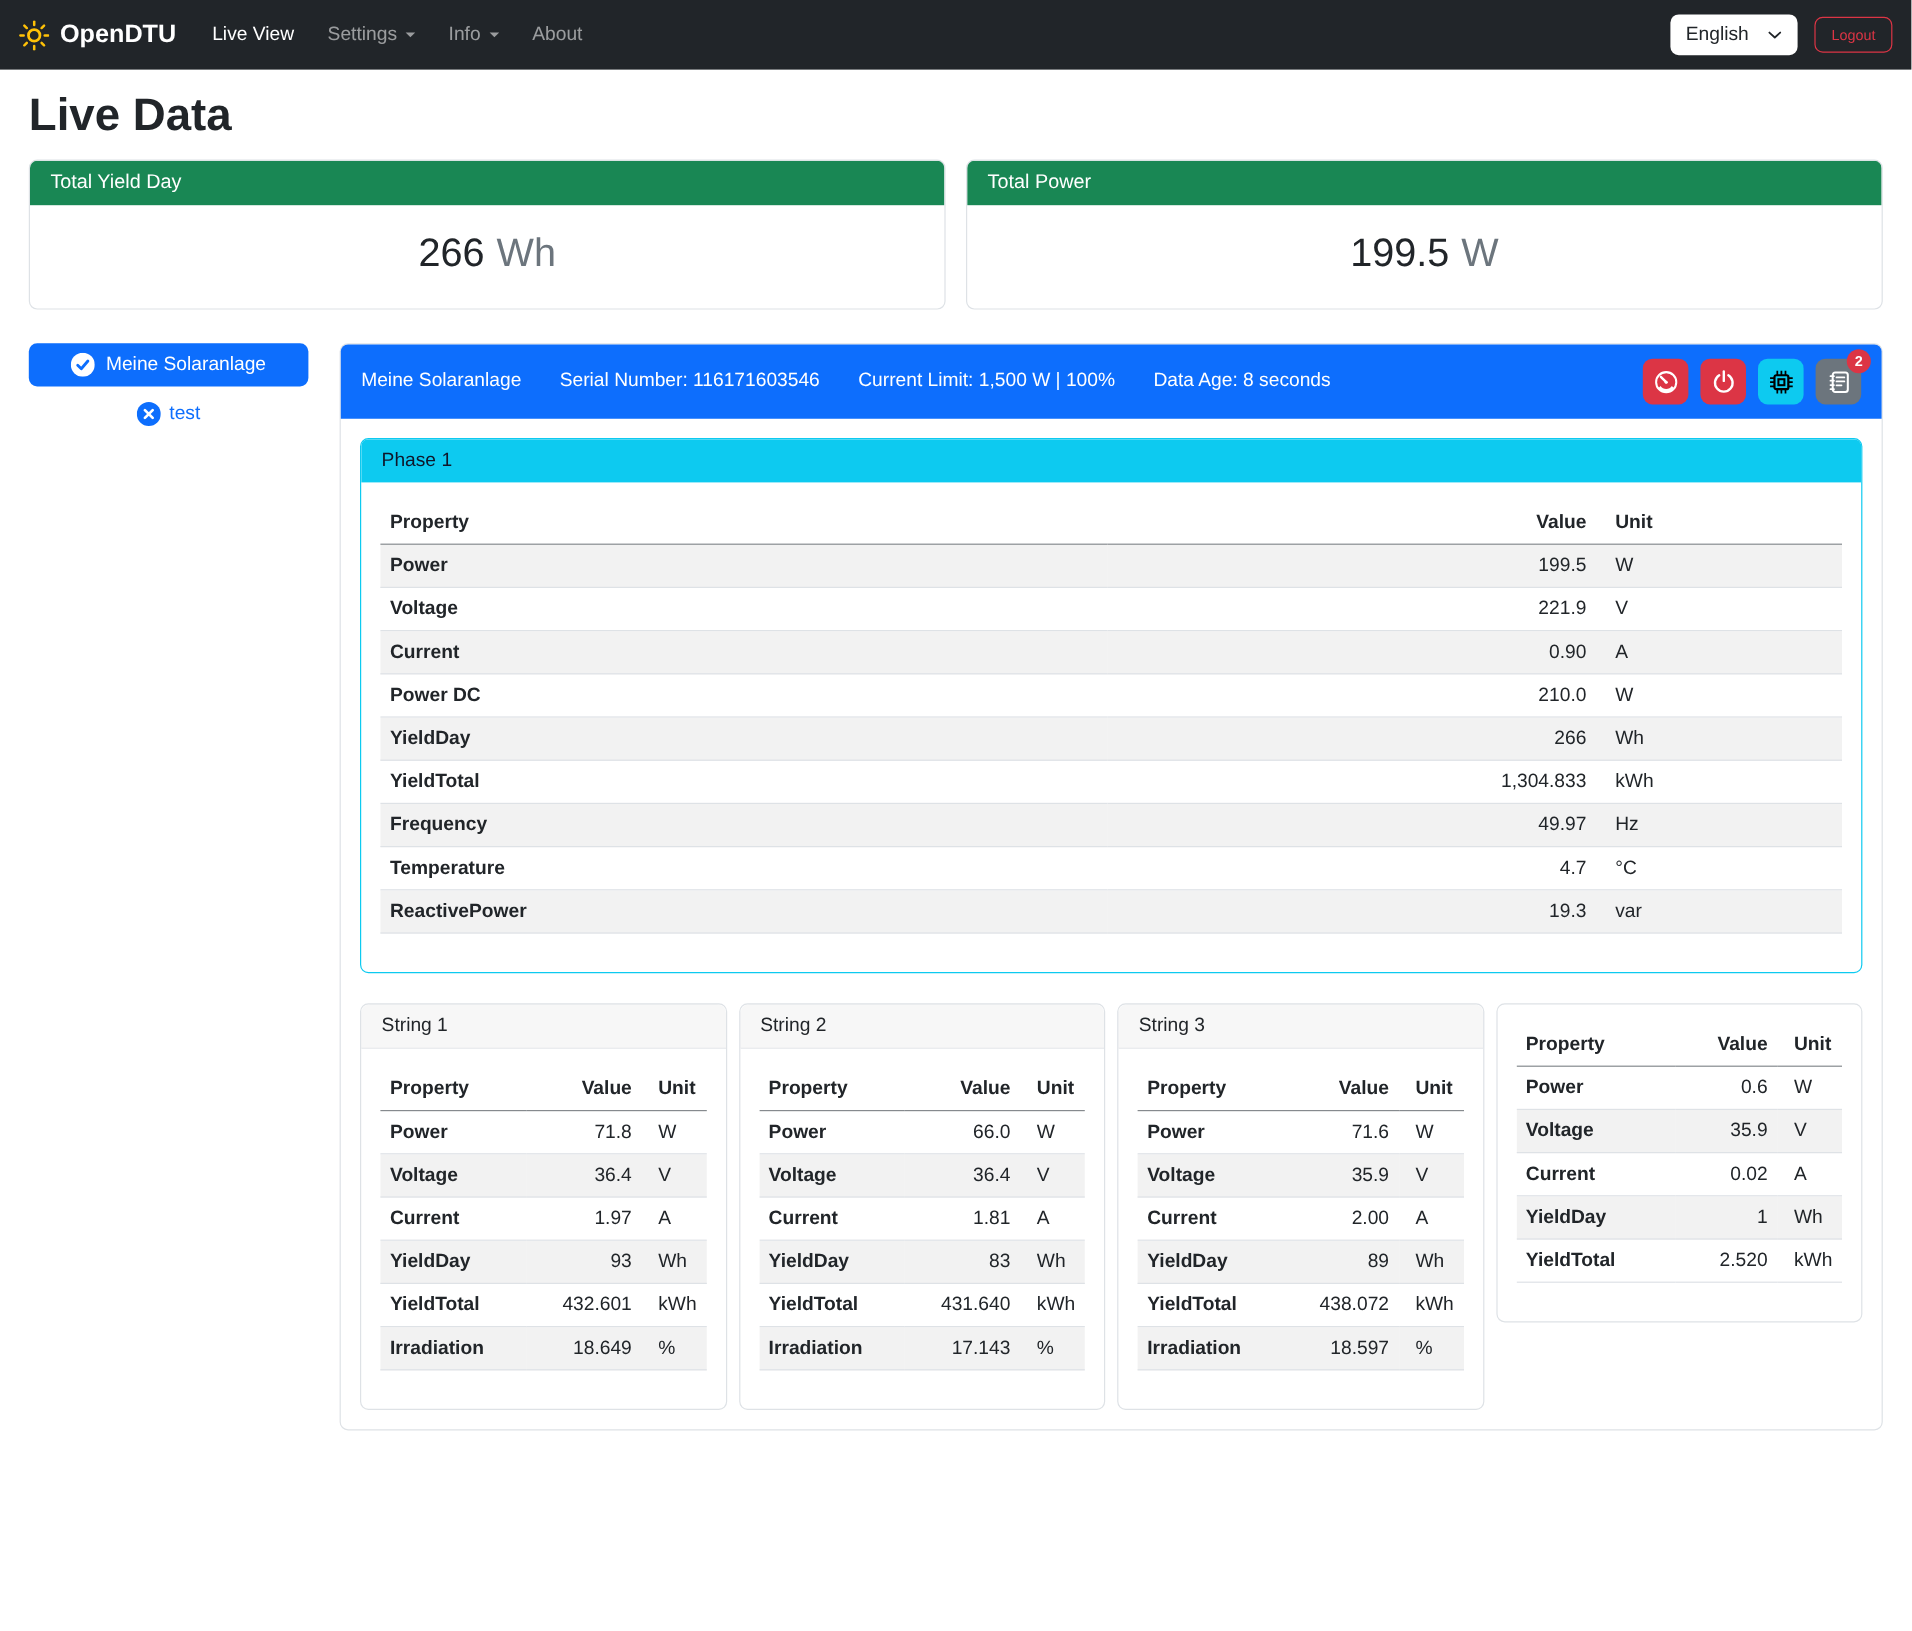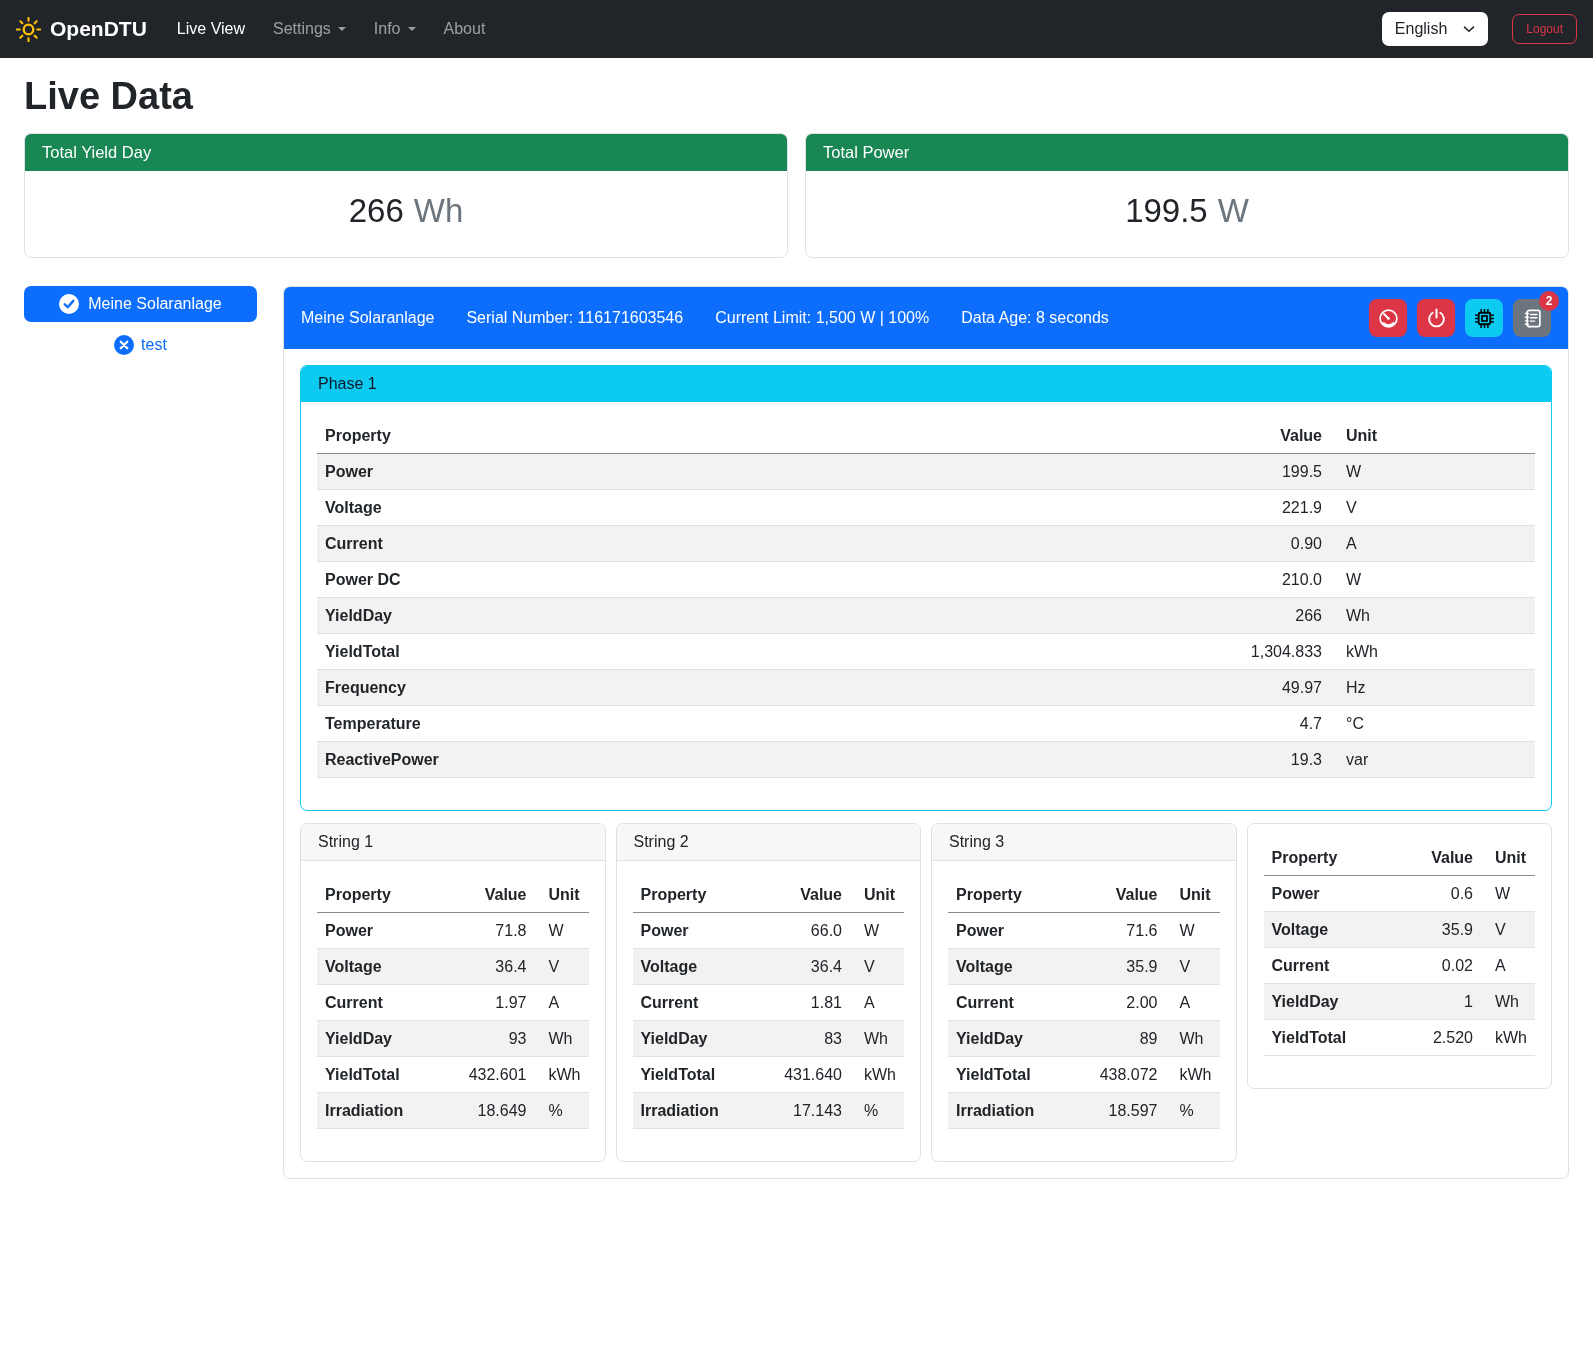--- a/index.html
+++ b/index.html
@@ -10,21 +10,21 @@
   .navbar { background:#212529; height:58px; display:flex; align-items:center;
     padding:0 16px; }
   .brand { display:flex; align-items:center; gap:9px; color:#fff;
     font-weight:700; font-size:21px; margin-right:18px; cursor:pointer; }
   .nav-links { display:flex; align-items:center; gap:4px; }
   .nav-link { color:rgba(255,255,255,.55); padding:8px 12px; cursor:pointer;
     display:inline-flex; align-items:center; gap:7px; }
   .nav-link.active { color:#fff; }
   .caret { width:0; height:0; border:4.5px solid transparent;
     border-top-color:currentColor; margin-top:4px; display:inline-block; }
-  .nav-right { margin-left:auto; display:flex; align-items:center; gap:24px; }
+  .nav-right { margin-left:auto; display:flex; align-items:center; gap:14px; }
   .lang-select { background:#fff; color:#212529; border-radius:7px;
     padding:8px 13px; display:flex; align-items:center; gap:16px; cursor:pointer; }
   .logout-btn { background:transparent; border:1px solid #dc3545; color:#dc3545;
     border-radius:7px; padding:7px 13px; font-size:12px; cursor:pointer;
     font-family:inherit; }
 
   
   .container { padding:0 24px 20px 24px; }
   h1.page-title { font-size:38px; font-weight:700; margin:17px 0 15px 0; }
 
@@ -69,21 +69,21 @@
   .t th, .t td { padding:8.5px 8px; text-align:left;
     border-bottom:1px solid #dee2e6; }
   .t thead th { font-weight:700; border-bottom:1px solid #868a8e; }
   .t tbody th { font-weight:700; }
   .t .val { text-align:right; }
   .t-phase td.unit, .t-phase th.unit { width:205px; padding-left:16px; }
   .t-string td.unit, .t-string th.unit { width:52px; padding-left:14px; }
   .t-phase tbody tr:nth-child(odd) { background:rgba(0,0,0,.05); }
   .t-string tbody tr:nth-child(even) { background:rgba(0,0,0,.05); }
 
-  .strings-row { display:flex; gap:10px; margin-top:12px; align-items:flex-start; }
+  .strings-row { display:flex; gap:10px; margin-top:25px; align-items:flex-start; }
   .string-card { flex:1; }
   .string-header { background:rgba(0,0,0,.03); padding:9px 17px;
     border-bottom:1px solid #dee2e6; border-radius:7px 7px 0 0; }
   .string-body { padding:16px; }
   svg { display:block; }
 </style>
 </head>
 <body>
 
 <nav class="navbar">

